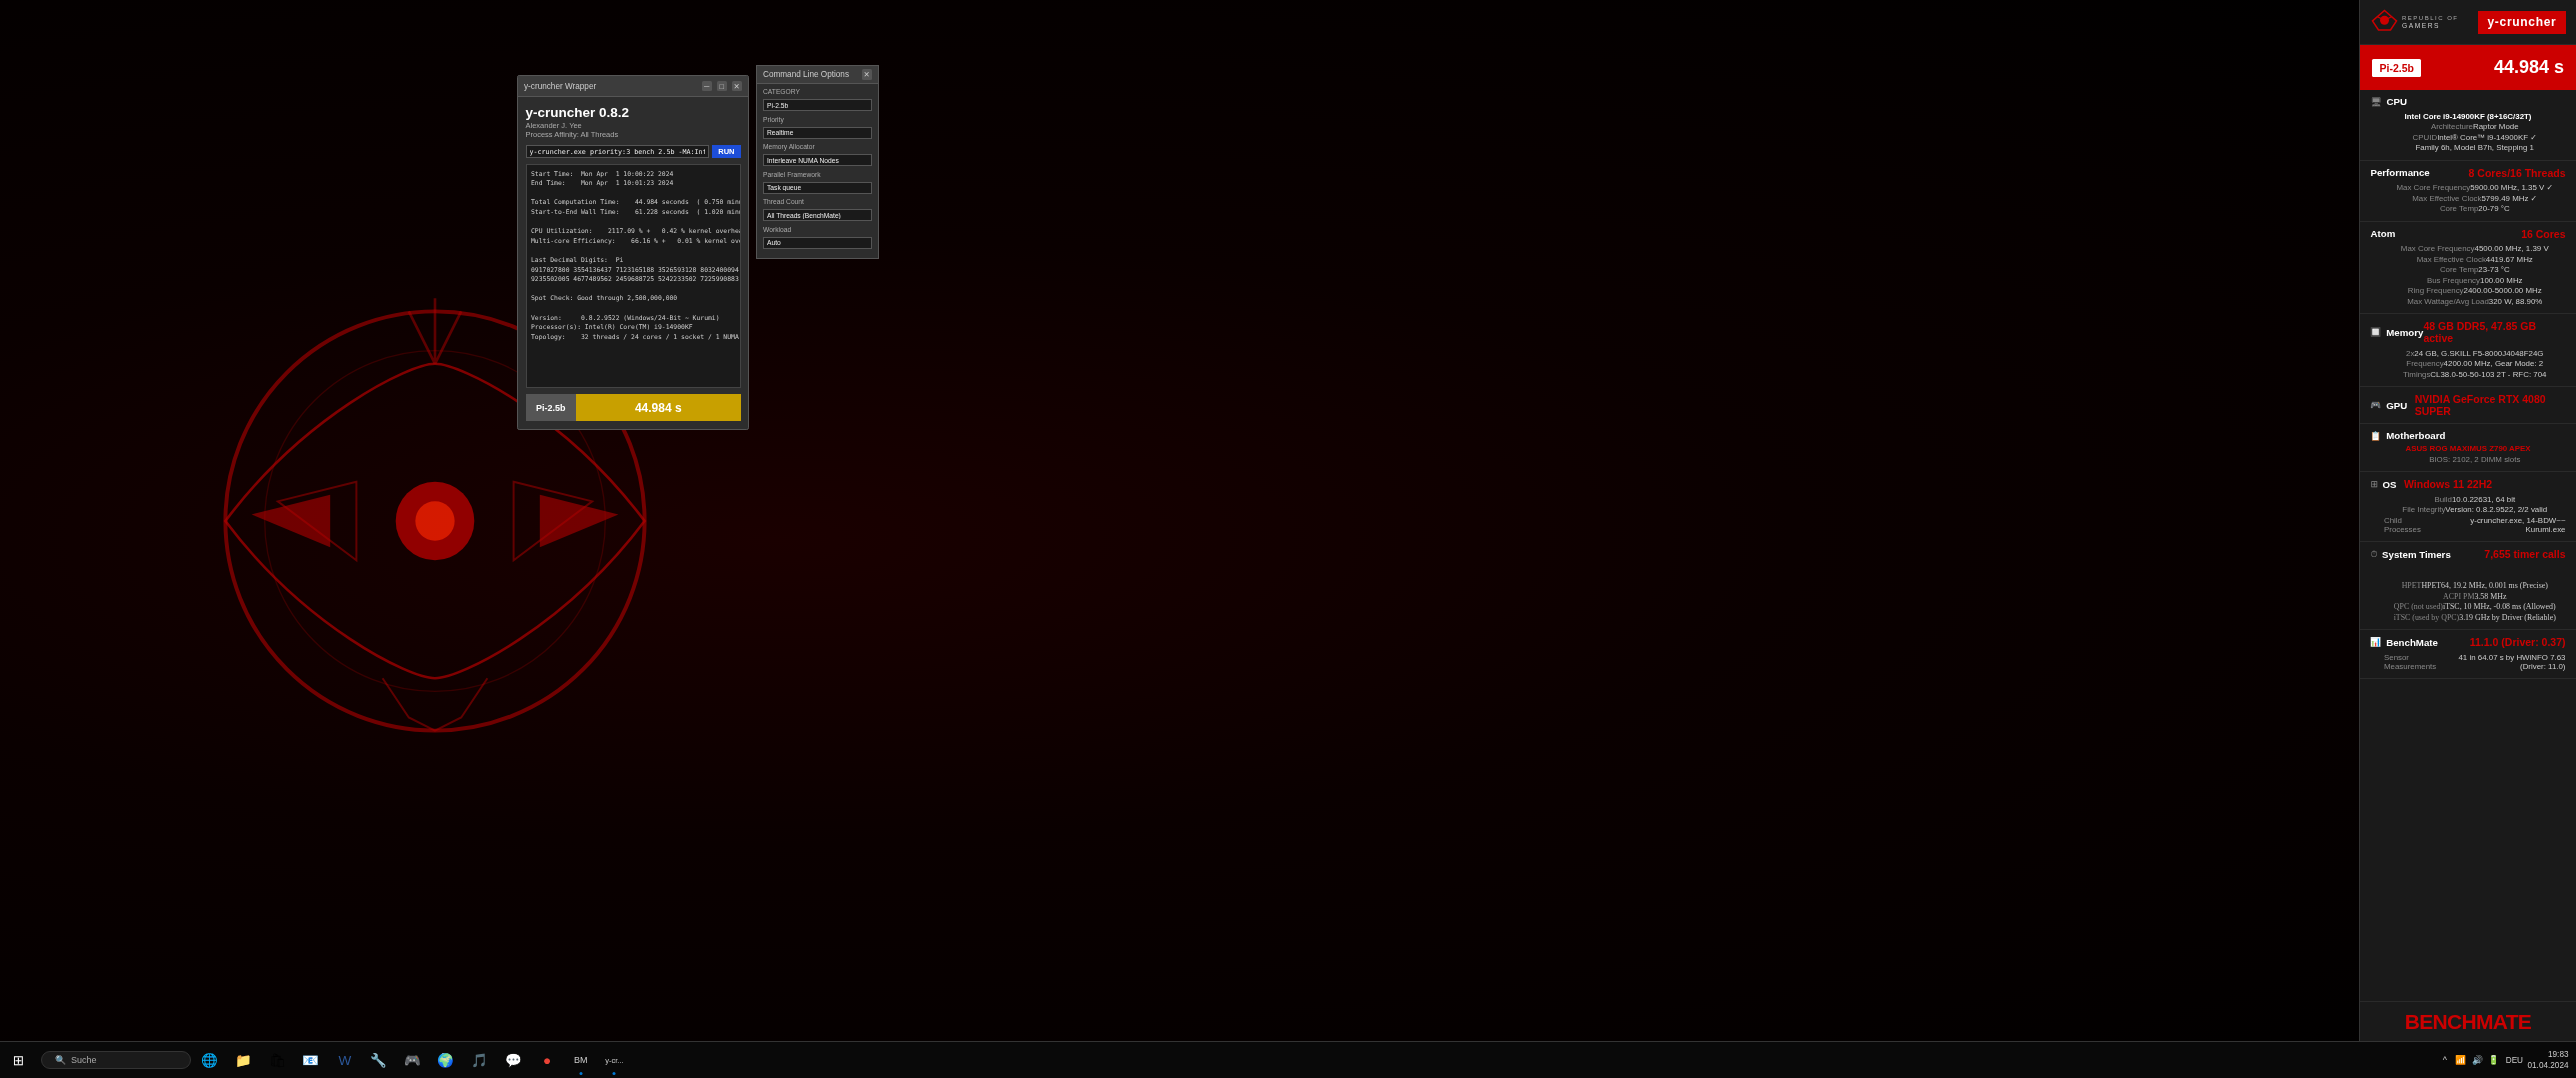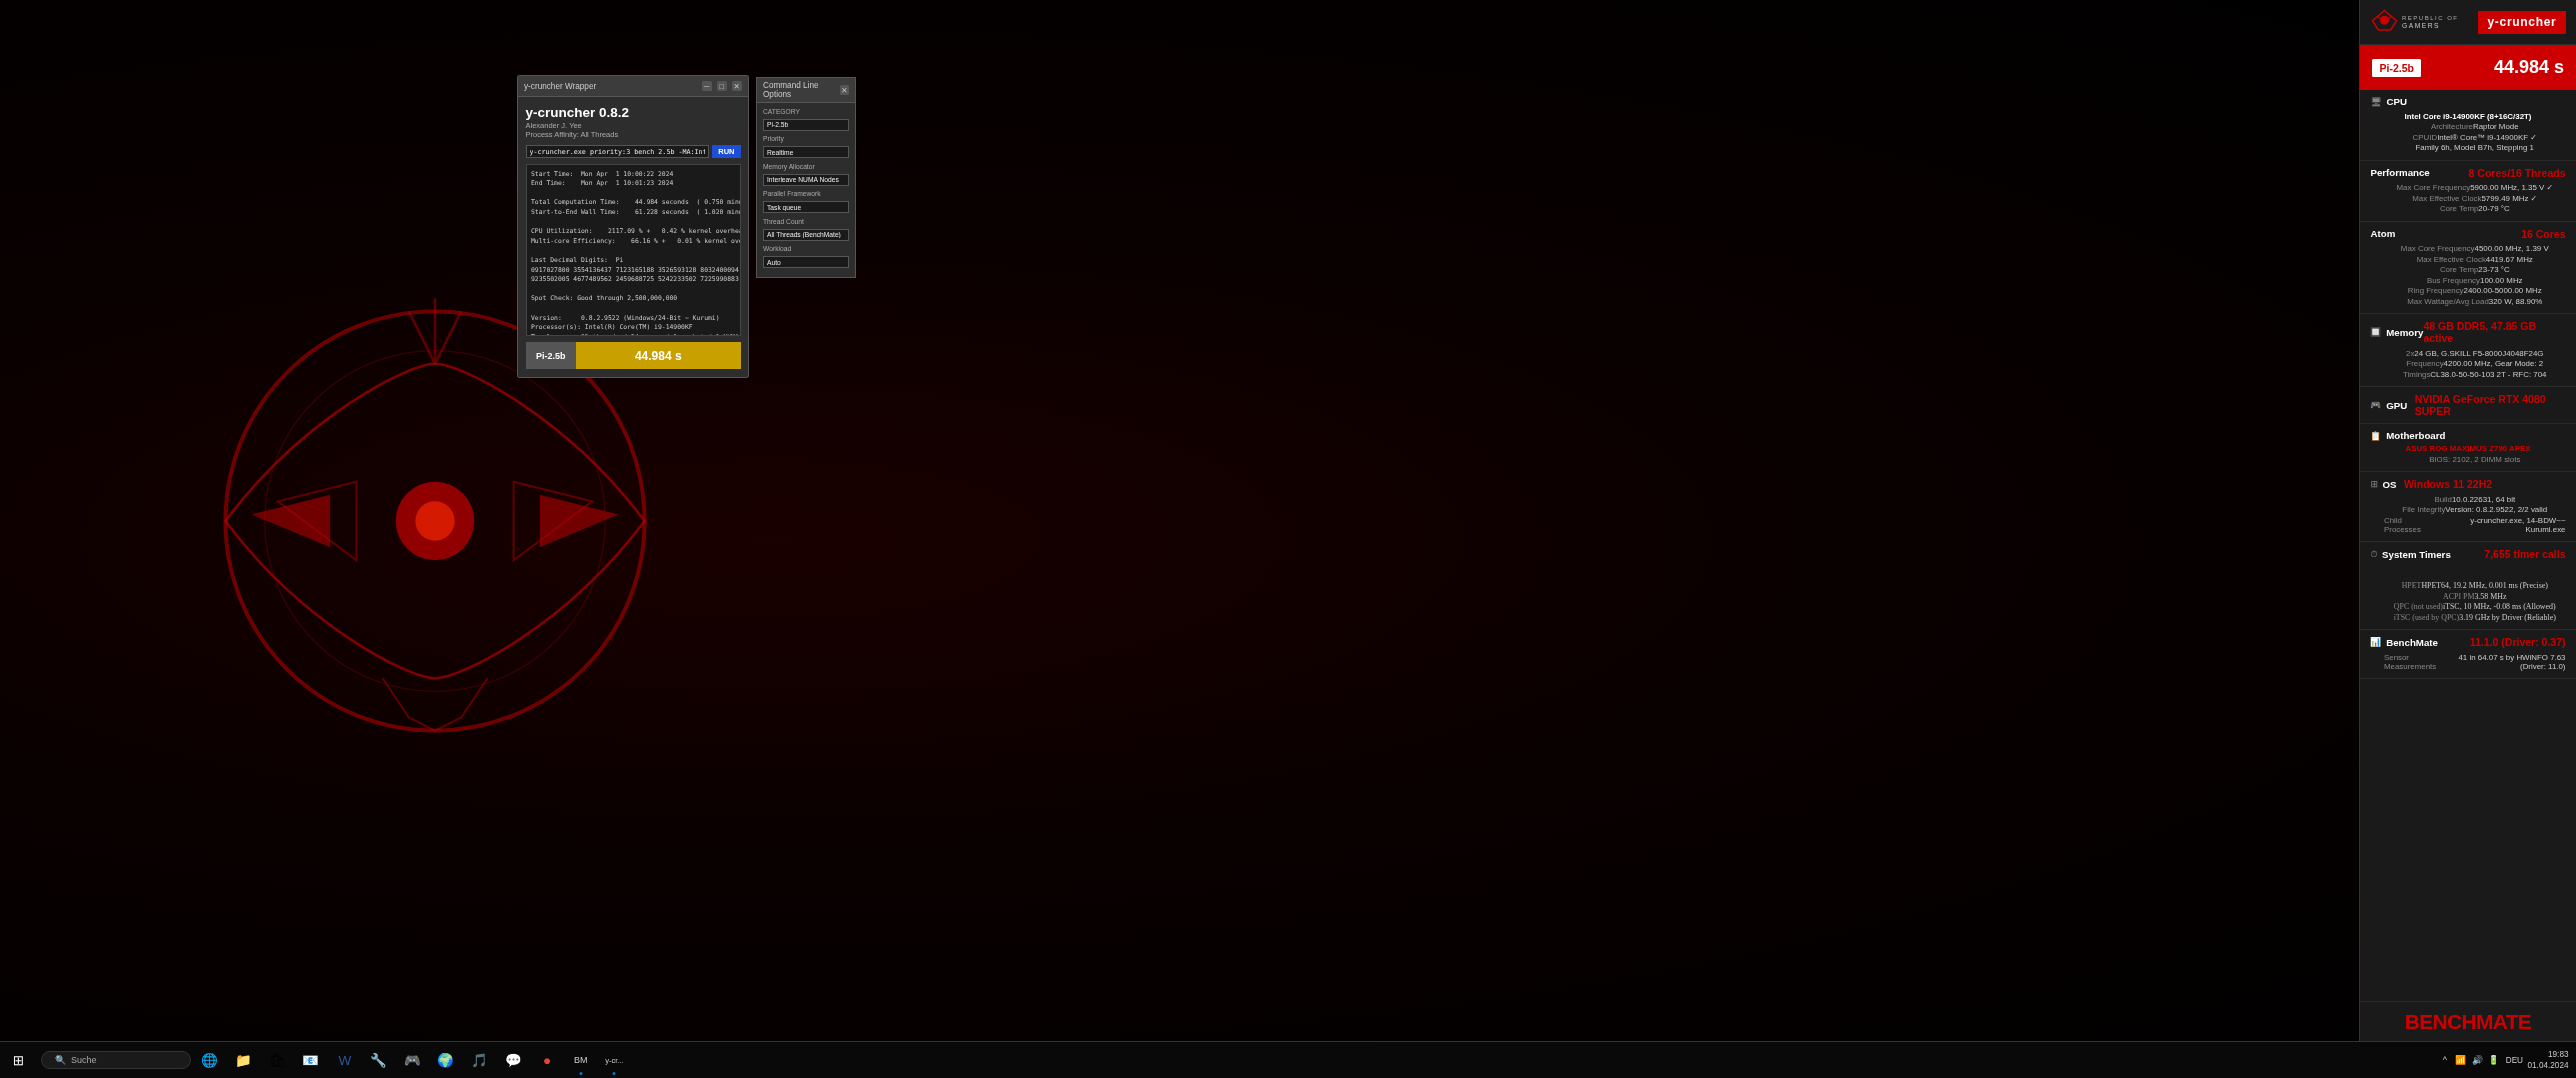--- a/index.html
+++ b/index.html
@@ -200,21 +200,21 @@
       font-weight: bold;
     }
 
     .output-area {
       background: #1a1a1a;
       border: 0.7px solid #444;
       padding: 4.5px;
       font-family: monospace;
       font-size: 6.4px;
       color: #ccc;
-      height: 172px;
+      height: 224px;
       overflow: hidden;
       line-height: 1.5;
     }
 
     .output-line {
       white-space: pre;
     }
 
     .result-bar {
       margin-top: 6px;
@@ -240,23 +240,23 @@
       display: flex;
       align-items: center;
       justify-content: center;
       font-size: 12px;
       font-weight: bold;
     }
 
     
     .cmdoptions-panel {
       position: absolute;
-      top: 77px;
+      top: 65px;
       left: 756px;
-      width: 100px;
+      width: 123px;
       background: #2d2d2d;
       border: 0.7px solid #555;
       z-index: 50;
     }
 
     .cmdoptions-title {
       background: #3c3c3c;
       padding: 3px 6px;
       font-size: 8.2px;
       color: #ccc;

